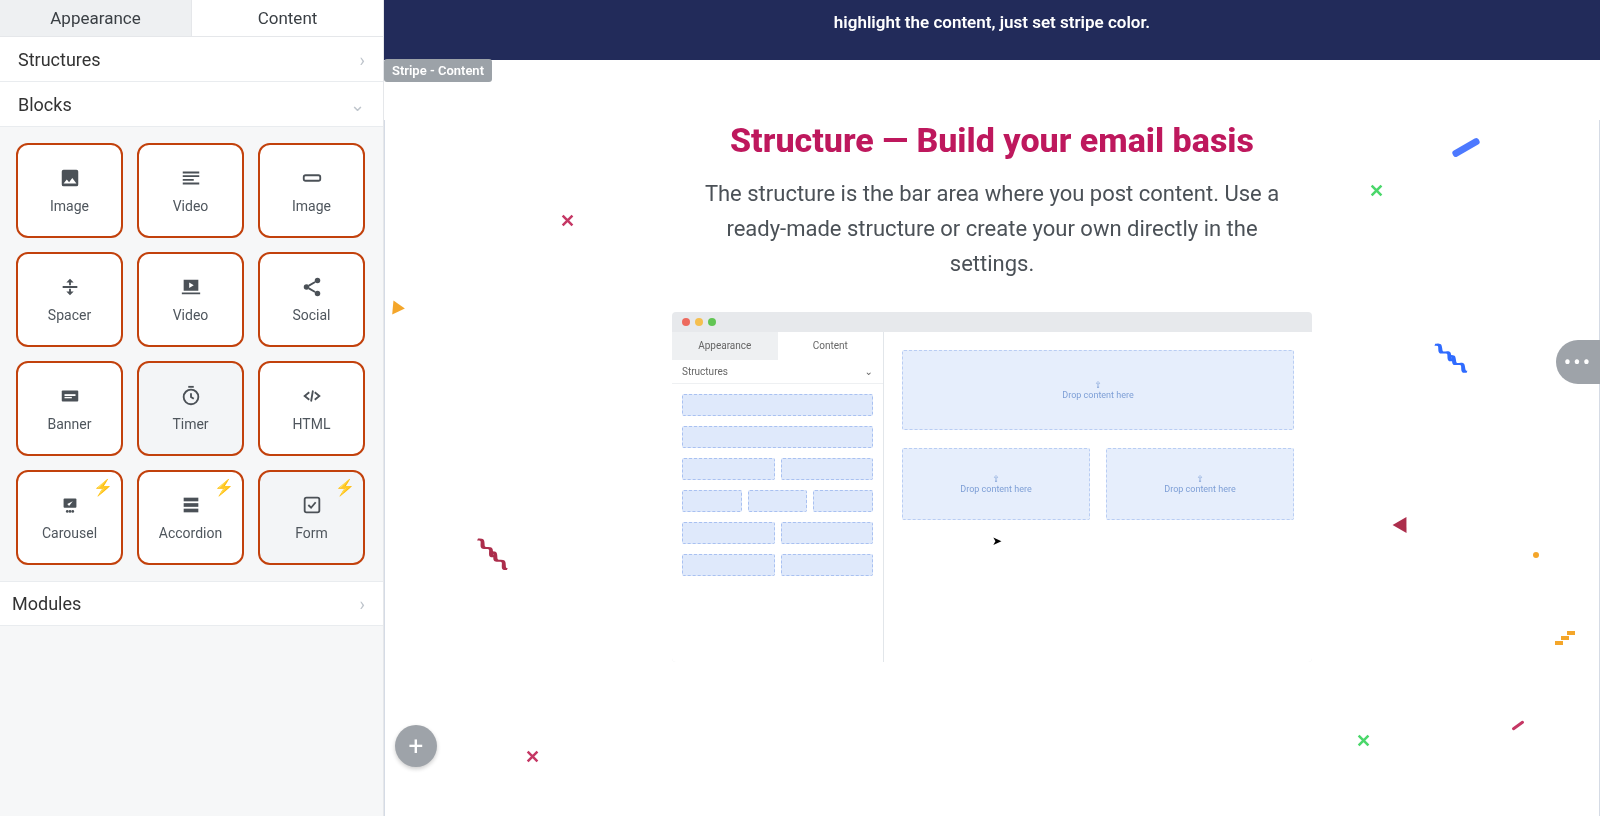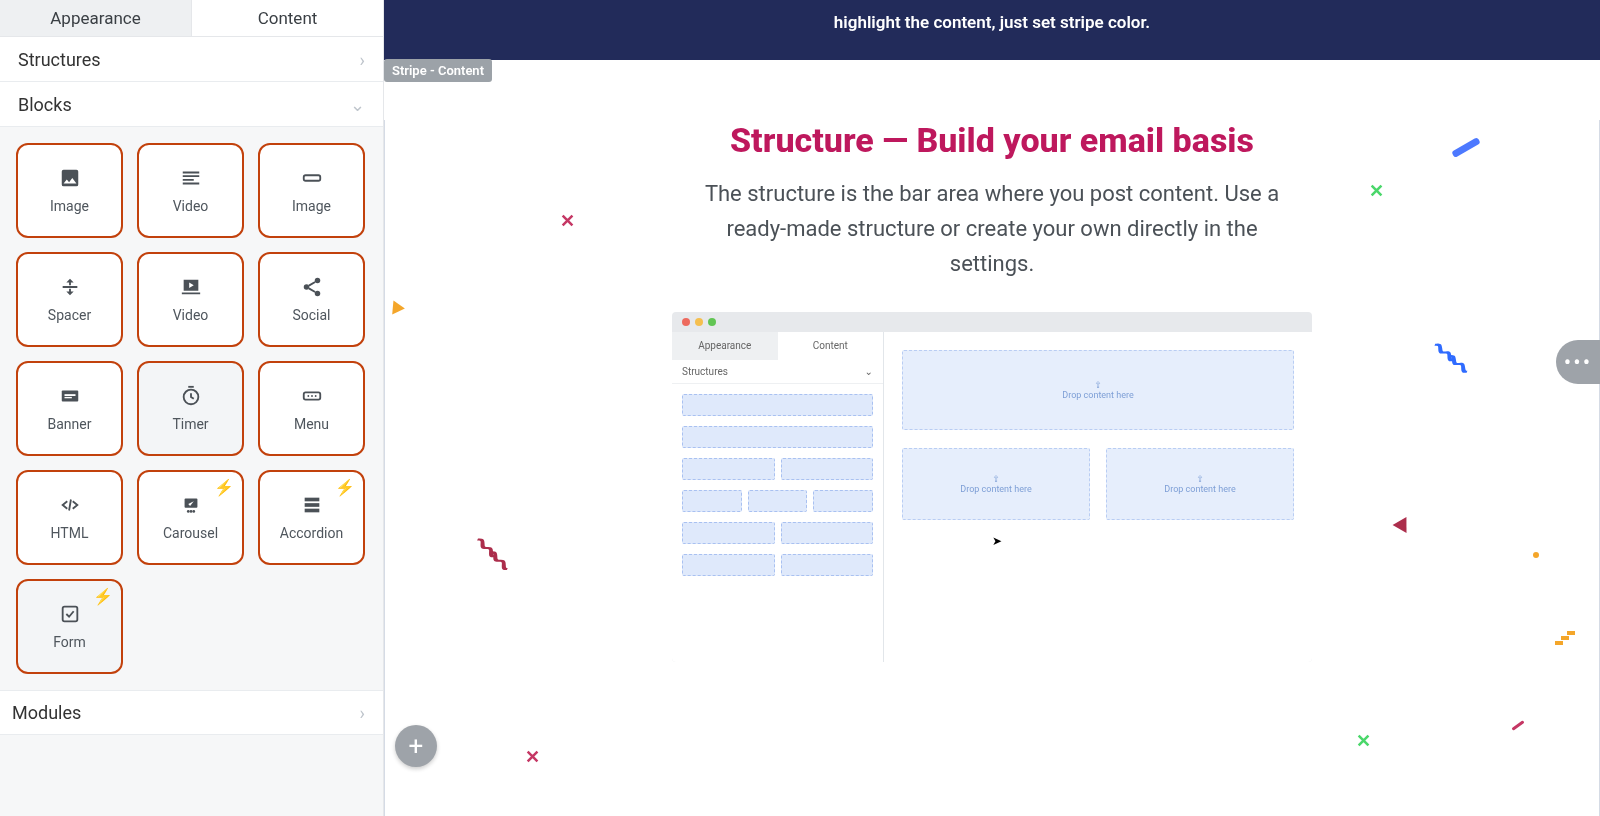--- a/index.html
+++ b/index.html
@@ -316,31 +316,20 @@
         <span class="block-ico">
           <svg viewBox="0 0 24 24">
               <circle cx="12" cy="13" r="8" fill="none" stroke="#4b5157" stroke-width="2"></circle>
               <path d="M12 9v4l3 2" stroke="#4b5157" stroke-width="2" fill="none"></path>
               <path d="M9 2h6" stroke="#4b5157" stroke-width="2"></path>
             </svg>
         </span>
         <span>Timer</span>
       </div>
 
-      <div class="block-card">
-        <span class="block-ico">
-          <svg viewBox="0 0 24 24">
-              <rect x="3" y="8" width="18" height="8" rx="2" fill="none" stroke="#4b5157" stroke-width="2"></rect>
-              <circle cx="8" cy="12" r="1"></circle>
-              <circle cx="12" cy="12" r="1"></circle>
-              <circle cx="16" cy="12" r="1"></circle>
-            </svg>
-        </span>
-        <span>Menu</span>
-      </div>
 
       <div class="block-card">
         <span class="block-ico">
           <svg viewBox="0 0 24 24">
               <path d="M9 8l-5 4 5 4M15 8l5 4-5 4M13 6l-2 12" fill="none" stroke="#4b5157" stroke-width="2"></path>
             </svg>
         </span>
         <span>HTML</span>
       </div>
 

